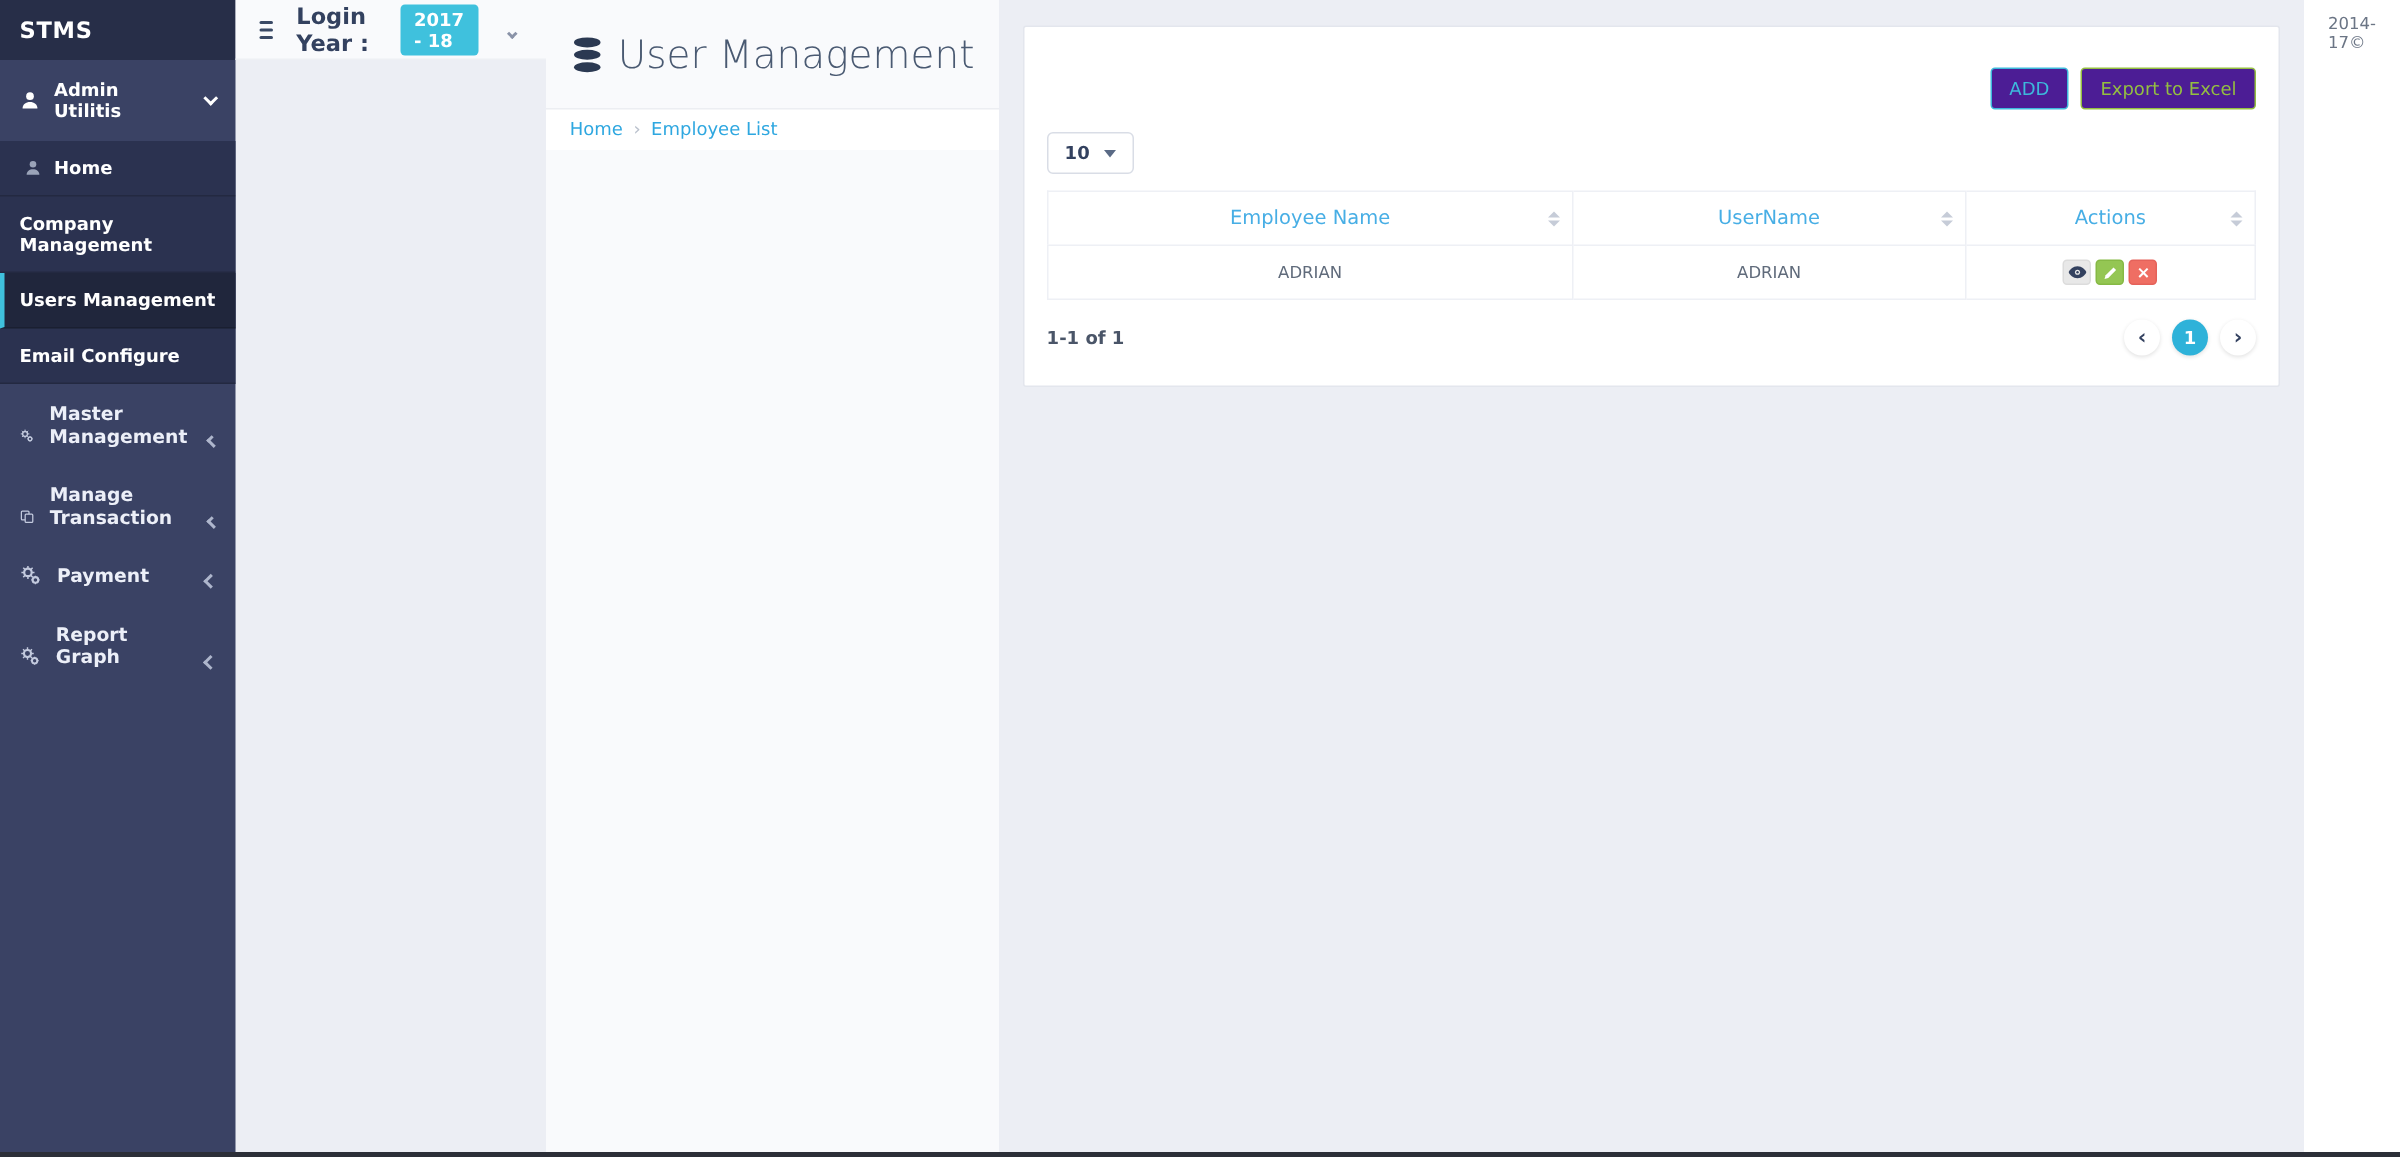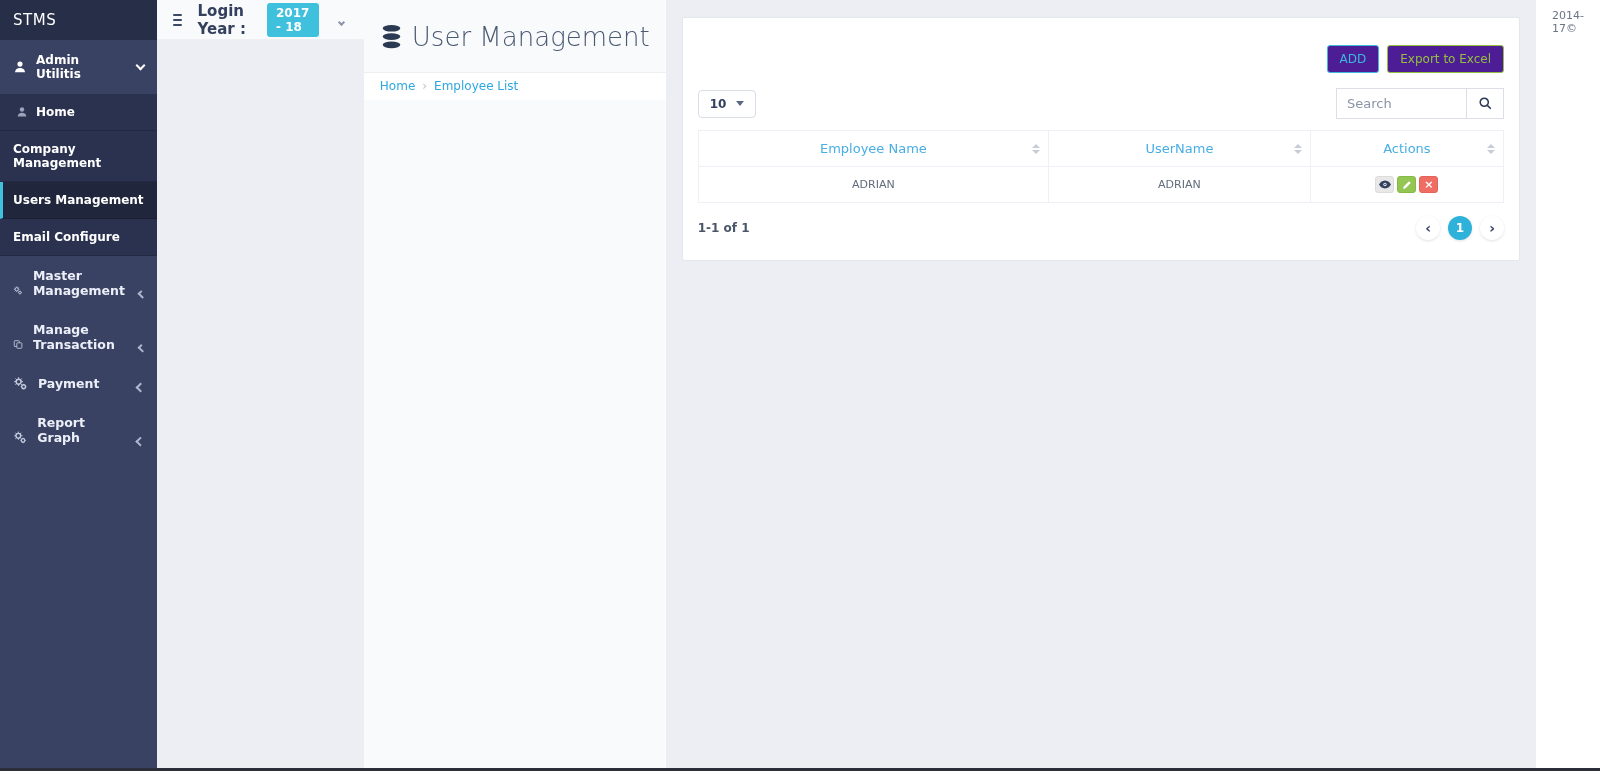--- a/index.html
+++ b/index.html
@@ -2,21 +2,21 @@
 <html><head>
 <meta charset="utf-8">
 <style>
   * { margin:0; padding:0; box-sizing:border-box; }
   html,body { width:1600px; height:771px; overflow:hidden; }
   body { font-family:"DejaVu Sans","Liberation Sans",sans-serif; background:#eceef4; }
   .app { display:flex; width:1600px; height:771px; }
 
   
   .sidebar { width:157px; flex:0 0 157px; background:#3a4264; color:#fff; display:flex; flex-direction:column; }
-  .logo { height:40px; line-height:40px; padding:0 13px; background:#272e48; font-size:15px; font-weight:normal; letter-spacing:.5px; color:#fff; }
+  .logo { height:40px; line-height:40px; padding:0 13px; background:#272e48; font-size:15px; font-weight:bold; letter-spacing:.5px; color:#fff; }
   .menu-section { display:flex; align-items:center; gap:9px; padding:13px 13px; font-size:12px; font-weight:bold; cursor:pointer; }
   .menu-section .chev { margin-left:auto; }
   .submenu { list-style:none; background:#2b3250; }
   .submenu li { padding:11px 13px; font-size:12px; font-weight:600; color:#fff; border-bottom:1px solid rgba(0,0,0,.18); cursor:pointer; display:flex; align-items:center; gap:8px; }
   .submenu li.home { padding-left:16px; }
   .submenu li.active { background:#20263c; border-left:3px solid #3fc1dd; padding-left:10px; }
   .side-item { display:flex; align-items:flex-end; gap:10px; padding:12px 13px; font-size:12.5px; font-weight:bold; color:#eceff8; cursor:pointer; }
   .side-item .chev { margin-left:auto; }
 
   
@@ -196,29 +196,20 @@
 
           <div class="actions-row">
             <button class="btn btn-add">ADD</button>
             <button class="btn btn-export">Export to Excel</button>
           </div>
 
           <div class="controls-row">
             <div class="page-size">
               <span>10</span>
               <i class="caret"></i>
-            </div>
-            <div class="search-group">
-              <input class="search-input" type="text" placeholder="Search" style="">
-              <button class="search-btn">
-                <svg width="15" height="15" viewBox="0 0 24 24">
-                    <circle cx="10" cy="10" r="6.5" fill="none" stroke="#2b3952" stroke-width="2.4"></circle>
-                    <path d="M15 15l5.5 5.5" stroke="#2b3952" stroke-width="2.4"></path>
-                  </svg>
-              </button>
             </div>
           </div>
 
           <table class="user-table">
             <thead>
               <tr>
                 <th class="col-emp">
                   <span>Employee Name</span>
                   <span class="sort-icon">
                       <i class="up"></i>

